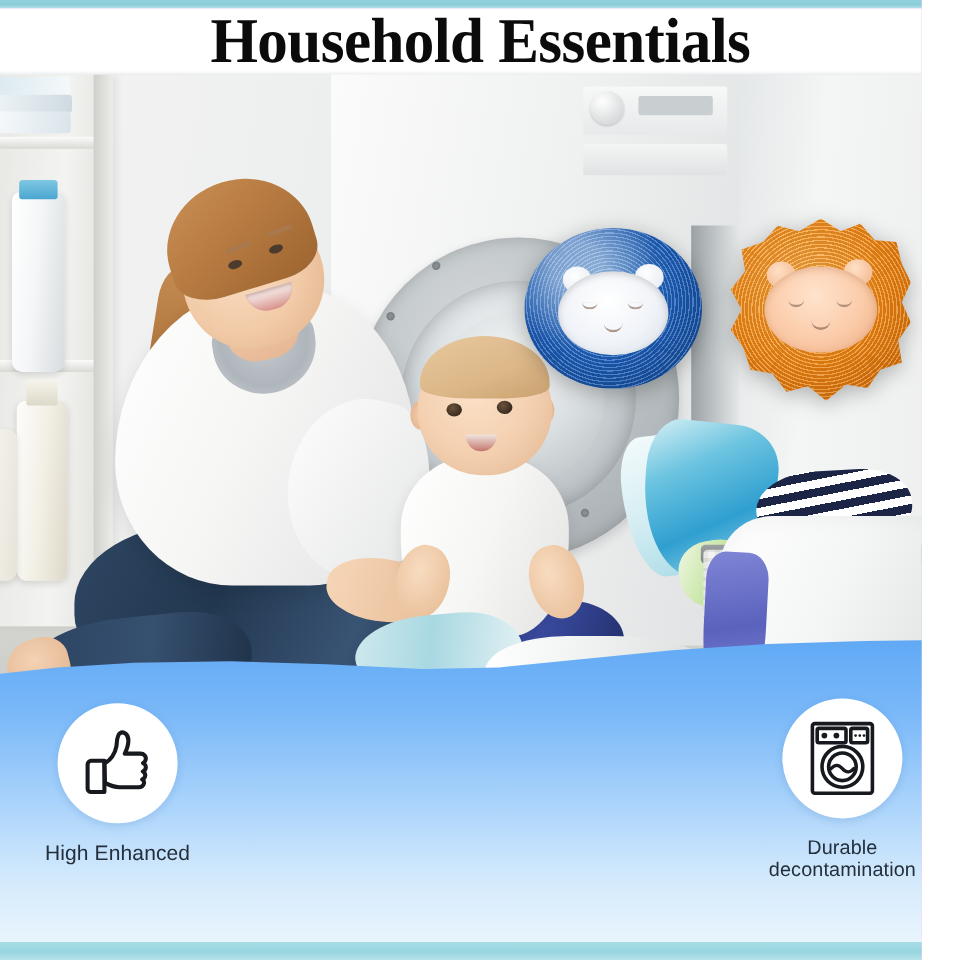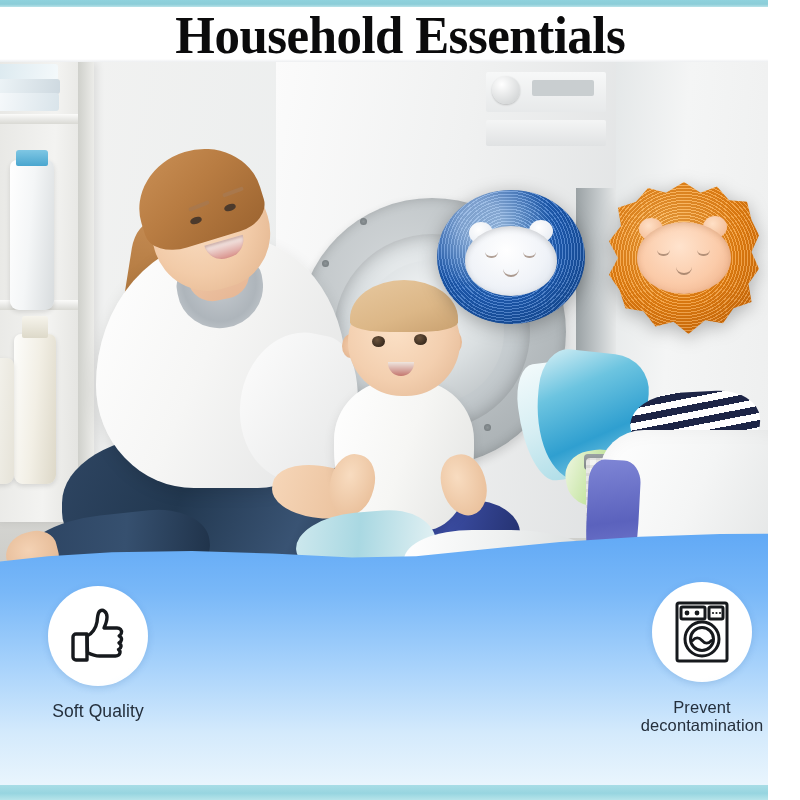--- a/index.html
+++ b/index.html
@@ -578,21 +578,21 @@
         <span>
           <svg width="60" height="60" viewBox="0 0 60 60" fill="none" stroke="#16191d" stroke-width="3.4" stroke-linejoin="round" stroke-linecap="round">
             <path d="M8 28 h11 v26 h-11 a3 3 0 0 1 -3 -3 v-20 a3 3 0 0 1 3 -3 z"></path>
             <path d="M19 30 c5 -2 9 -8 10 -14 c.6 -4 .2 -9 3 -11 c3 -2 7 1 7 6 c0 4 -1.6 8 -3 11 h13
                      c3 0 5 2.3 4.4 5 c-.3 1.4 -1.2 2.3 -2.2 3 c1.6 .7 2.5 2 2.3 3.7 c-.2 1.6 -1.2 2.6 -2.5 3.2
                      c1.5 .8 2.2 2.1 2 3.6 c-.2 1.5 -1.2 2.5 -2.5 3 c1.3 .9 1.8 2.2 1.4 3.6 c-.5 1.8 -2.2 2.9 -4.4 2.9
                      h-16 c-4.5 0 -8 -1.5 -12 -3.6 z"></path>
           </svg>
         </span>
       </div>
-      <div class="f-label">Soft Quality</div>
+      <div class="f-label">High Enhanced</div>
     </div>
 
     <div class="feature f-enh">
       <div class="f-circle">
         <span>
           <svg width="58" height="64" viewBox="0 0 58 64" fill="none" stroke="#16191d" stroke-width="3" stroke-linejoin="round" stroke-linecap="round">
             <rect x="4" y="3" width="50" height="58" rx="2"></rect>
             <rect x="8" y="7" width="24" height="12" rx="1.5"></rect>
             <rect x="36" y="7" width="14" height="12" rx="1.5"></rect>
             <circle cx="14" cy="13" r="2.4" fill="#16191d" stroke="none"></circle>
@@ -600,21 +600,21 @@
             <circle cx="40" cy="13" r="1.1" fill="#16191d" stroke="none"></circle>
             <circle cx="43.5" cy="13" r="1.1" fill="#16191d" stroke="none"></circle>
             <circle cx="47" cy="13" r="1.1" fill="#16191d" stroke="none"></circle>
             <circle cx="29" cy="39" r="17"></circle>
             <circle cx="29" cy="39" r="11.5"></circle>
             <path d="M19.5 40.5 q4.8 -5.4 9.5 0 t9.5 0" stroke-width="2.8"></path>
           </svg>
         </span>
       </div>
       <div class="f-label two-line">
-        <span>Prevent</span><br>
+        <span>Durable</span><br>
         <span>decontamination</span>
       </div>
     </div>
 
 
 
   </div>
 
   <div class="bottom-strip"></div>
 

